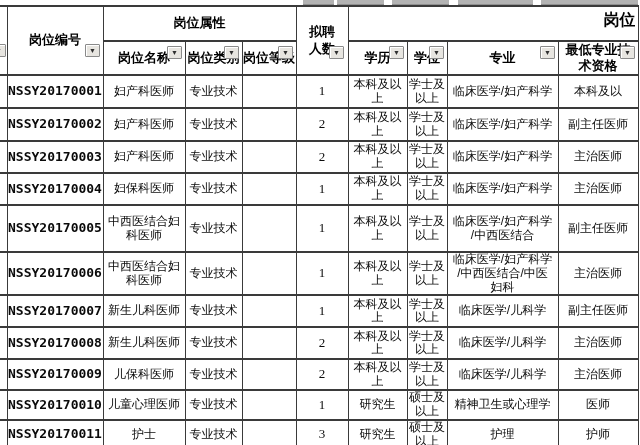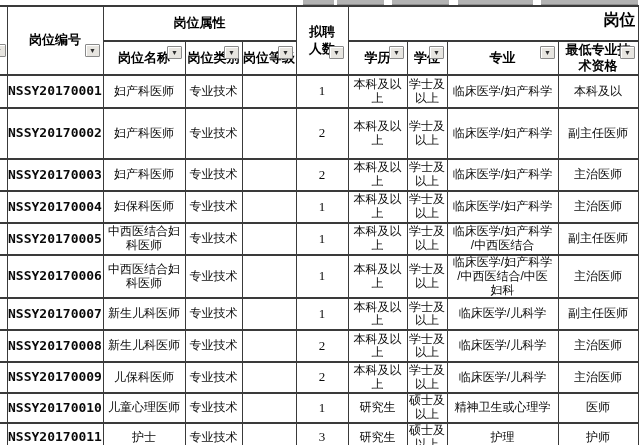--- a/index.html
+++ b/index.html
@@ -90,21 +90,21 @@
           <td class="c-category">专业技术</td>
           <td class="c-grade"></td>
           <td class="c-count">1</td>
           <td class="c-edu">本科及以
 上</td>
           <td class="c-degree">学士及
 以上</td>
           <td class="c-major">临床医学/妇产科学</td>
           <td class="c-qual">本科及以</td>
         </tr>
-        <tr style="height: 51px;">
+        <tr style="height: 33px;">
           <td class="sliver"></td>
           <td class="c-id">NSSY20170002</td>
           <td class="c-name">妇产科医师</td>
           <td class="c-category">专业技术</td>
           <td class="c-grade"></td>
           <td class="c-count">2</td>
           <td class="c-edu">本科及以
 上</td>
           <td class="c-degree">学士及
 以上</td>
@@ -132,21 +132,21 @@
           <td class="c-category">专业技术</td>
           <td class="c-grade"></td>
           <td class="c-count">1</td>
           <td class="c-edu">本科及以
 上</td>
           <td class="c-degree">学士及
 以上</td>
           <td class="c-major">临床医学/妇产科学</td>
           <td class="c-qual">主治医师</td>
         </tr>
-        <tr style="height: 32px;">
+        <tr style="height: 47px;">
           <td class="sliver"></td>
           <td class="c-id">NSSY20170005</td>
           <td class="c-name">中西医结合妇
 科医师</td>
           <td class="c-category">专业技术</td>
           <td class="c-grade"></td>
           <td class="c-count">1</td>
           <td class="c-edu">本科及以
 上</td>
           <td class="c-degree">学士及

